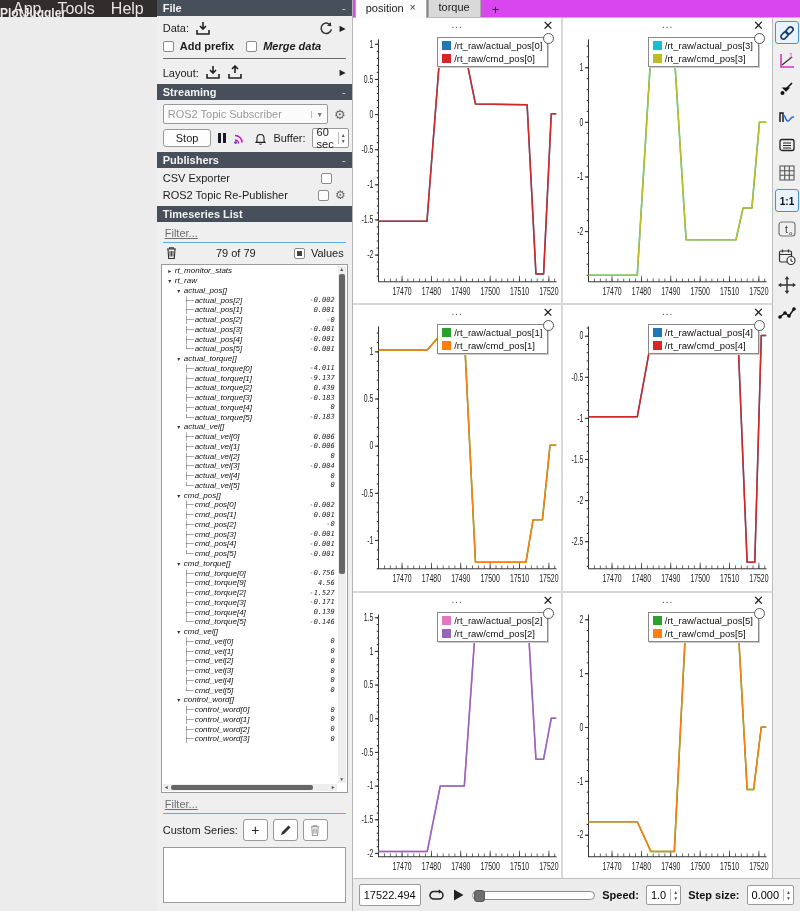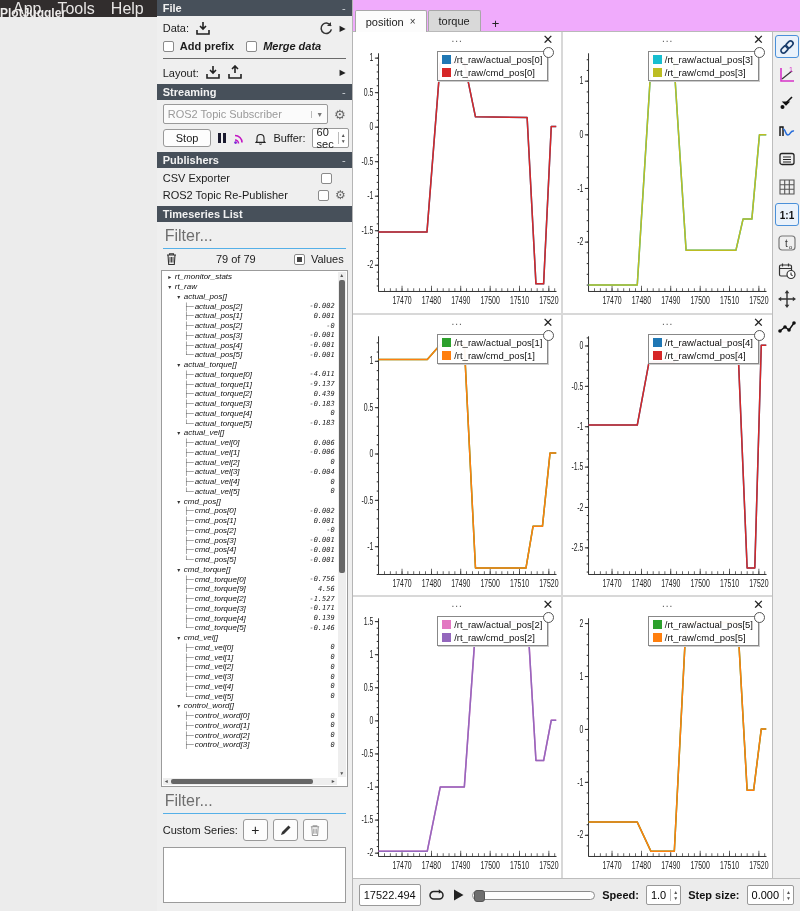--- a/index.html
+++ b/index.html
@@ -30,21 +30,21 @@
   .chk { width:11px; height:11px; border:1px solid #8a8a8a; background:#fff; border-radius:2px; display:inline-block; position:relative; }
   .chk.part::after { content:""; position:absolute; left:2px; top:2px; right:2px; bottom:2px; background:#444; }
   .divider { border-top:1px solid #6a6a6a; margin:2px 6px; }
   .arrow-r { color:#222; font-size:8px; }
   .combo { flex:1; height:20px; border:1px solid #999; border-radius:2px; background:#fbfbfb; color:#9a9a9a; display:flex; align-items:center; padding:0 4px; font-size:11px; }
   .combo .carrot { margin-left:auto; border-left:1px solid #bbb; padding-left:4px; font-size:7px; color:#777; }
   .btn { background:#fdfdfd; border:1px solid #999; border-radius:3px; padding:2px 12px; font-size:11px; color:#1c1c1c; }
   .spin { display:flex; border:1px solid #999; border-radius:2px; background:#fff; height:20px; align-items:center;justify-content:space-between; }
   .spin .val { padding:0 4px; font-size:11px; }
   .spin .arrows { display:flex; flex-direction:column; border-left:1px solid #bbb; font-size:5px; color:#555; line-height:6px; padding:0 2px; }
-  .filter-box { margin:3px 6px 1px 6px; border-bottom:1px solid #55b0e8; color:#6e6e6e; padding:2px 2px 3px 2px; font-size:16px; background:transparent; }
+  .filter-box { margin:3px 6px 1px 6px; border-bottom:1px solid #55b0e8; color:#6e6e6e; padding:2px 2px 3px 2px; font-size:11px; background:transparent;text-decoration:underline; }
   .counts { display:flex; align-items:center; padding:2px 8px 4px 8px; gap:6px; }
 
   
   .treewrap { margin:0 4px; border:1px solid #9b9b9b; background:#fff; flex:1; min-height:0; position:relative; overflow:hidden; }
   .tree { position:absolute; left:2px; top:1px; right:10px; bottom:9px; overflow:hidden; }
   .trow { display:flex; align-items:center; height:9.75px; font-size:8px; color:#111; white-space:nowrap;font-style:italic; }
   .trow .tw { width:8px; flex:0 0 auto; font-size:6px; color:#333; text-align:center; }
   .trow .guide { color:#555; font-size:7px; flex:0 0 auto; }
   .trow .lbl { padding-left:1px; }
   .trow .val { margin-left:auto; font-size:7px; color:#222; padding-right:2px; font-family:"DejaVu Sans Mono",monospace; }
@@ -52,21 +52,21 @@
   .vsb .thumb { position:absolute; left:1px; right:1px; top:8px; height:58%; background:#666; border-radius:2px; }
   .vsb .cap { position:absolute; left:0; right:0; height:7px; color:#555; font-size:5px; text-align:center; line-height:7px; }
   .hsb { position:absolute; left:1px; right:10px; bottom:1px; height:7px; background:#eee; }
   .hsb .thumb { position:absolute; top:1px; bottom:1px; left:8px; width:82%; background:#666; border-radius:2px; }
   .hsb .cap { position:absolute; top:0; bottom:0; width:7px; color:#555; font-size:5px; line-height:7px; text-align:center; }
   .custom-row { display:flex; align-items:center; gap:5px; padding:4px 6px; }
   .sq-btn { width:25px; height:22px; background:#fdfdfd; border:1px solid #999; border-radius:3px; display:flex; align-items:center; justify-content:center; font-size:14px; color:#222; }
   .custom-list { margin:2px 6px 8px 6px; height:56px; background:#fff; border:1px solid #9b9b9b; flex:0 0 auto; }
 
   
-  .tabbar { height:32px; background:#f0abfc; display:flex; align-items:flex-end; padding-left:2px; border-bottom:1px solid #b9b9b9; flex:0 0 auto; }
+  .tabbar { height:18px; background:#d946ef; display:flex; align-items:flex-end; padding-left:2px; border-bottom:1px solid #b9b9b9; flex:0 0 auto; }
   .tab { display:flex; align-items:center; gap:6px; font-size:11px; padding:3px 10px; border:1px solid #a8a8a8; border-bottom:none; background:#d9d9d9; color:#222; margin-right:1px; border-radius:2px 2px 0 0; height:21px; }
   .tab.active { background:#fcfcfc; height:22px; margin-bottom:-1px; }
   .tab .x { font-size:10px; color:#333; }
   .tab-add { font-size:13px; color:#222; padding:0 10px; }
 
   
   .content { flex:1; display:flex; min-height:0; }
   .plotgrid { flex:1; display:grid; grid-template-columns:1fr 1fr; grid-template-rows:1fr 1fr 1fr; gap:2px; background:#d8d8d8; min-width:0; }
   .plot-cell { background:#fff; position:relative; display:flex; flex-direction:column; min-height:0; }
   .plot-head { height:16px; position:relative; flex:0 0 auto; }

